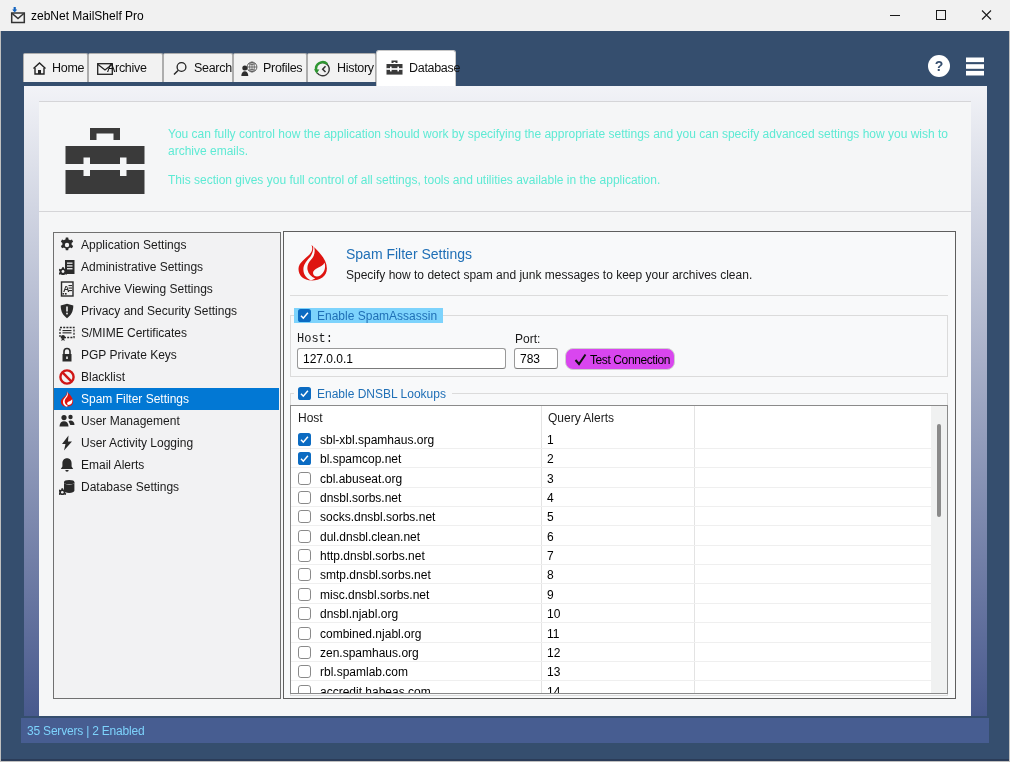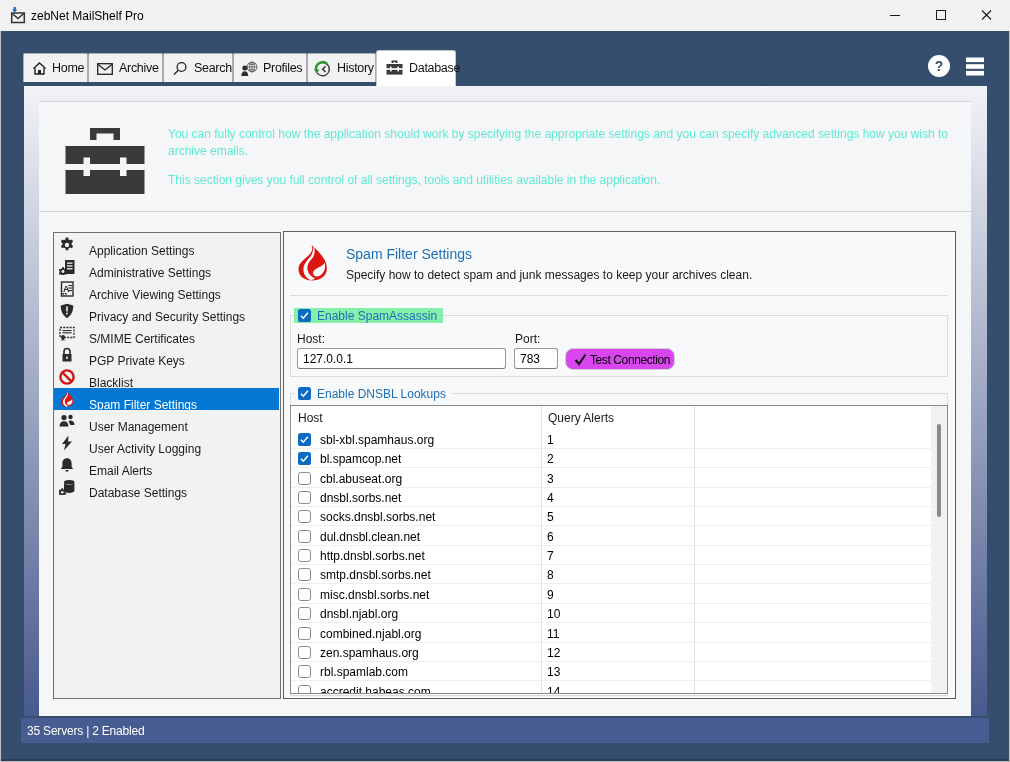--- a/index.html
+++ b/index.html
@@ -20,21 +20,21 @@
 
 #panel { left:24px; top:86px; width:963px; height:630px; background:linear-gradient(to bottom,#F2F3F7 0%,#C9CEDC 28%,#8N 0); }
 #inner { left:39px; top:101px; width:932px; height:615px; background:#F5F6F7; border-top:1px solid #D5D5D8; }
 #hdr-sep { left:39px; top:211px; width:932px; height:1px; background:#D5D5D8; }
 
 .hdrtext { font-size:12px; color:#5eead4; }
 
 
 #sidebar { left:53px; top:232px; width:228px; height:467px; background:#F2F2F3; border:1px solid #707070; }
 .sb-item { position:absolute; left:1px; width:225px; height:22px; font-size:12px; color:#1A1A1A; }
-.sb-item .txt { position:absolute; left:27px; top:10px;margin-left:8px; }
+.sb-item .txt { position:absolute; left:27px; top:4px; }
 .sb-item .ic { position:absolute; left:5px; top:3px; width:16px; height:16px; }
 .sb-sel { background:#0278D4; color:#FFF; }
 
 
 #rpanel { left:283px; top:231px; width:673px; height:468px; background:#F8F9FA; border:1px solid #5E5E5E; }
 #rp-title { left:346px; top:246px; font-size:14px; color:#1F6FB6; }
 #rp-sub { left:346px; top:268px; font-size:12px; color:#1A1A1A; }
 #rp-sep { left:290px; top:295px; width:658px; height:1px; background:#DCDCDC; }
 
 .grp { position:absolute; border:1px solid #DBDBDB; }
@@ -51,21 +51,21 @@
 .trow .host { position:absolute; left:29px; top:3px; }
 .trow .ord { position:absolute; left:256px; top:3px; }
 .cb { position:absolute; width:13px; height:13px; }
 #thead { position:absolute; left:0; top:0; width:640px; height:24px; font-size:12px; color:#1A1A1A; }
 
 
 #sc-track { position:absolute; right:0; top:0; width:16px; height:100%; background:#F0F1F1; }
 #sc-thumb { position:absolute; right:6px; top:18px; width:4px; height:93px; background:#8A8A8A; border-radius:2px; }
 
 
-#statusbar { left:21px; top:718px; width:968px; height:25px; background:#475D91; color:#ffffff; font-size:12px; letter-spacing:-0.2px; }
+#statusbar { left:21px; top:718px; width:968px; height:25px; background:#475D91; color:#7dd3fc; font-size:12px; letter-spacing:-0.2px; }
 #statusbar span { position:absolute; left:6px; top:6px; }
 </style>
 </head>
 <body>
 <div class="abs" id="titlebar"></div>
 <div class="abs" id="title-text">zebNet MailShelf Pro</div>
 <svg class="abs" style="left:10px;top:7px" width="16" height="17" viewBox="0 0 16 17">
   <rect x="1.7" y="6" width="12.6" height="9.5" fill="none" stroke="#333" stroke-width="1.5"></rect>
   <path d="M2.2 6.5l5.8 5 5.8-5" fill="none" stroke="#333" stroke-width="1.5"></path>
   <path d="M4.7 0v4" fill="none" stroke="#1565C0" stroke-width="2.2"></path>
@@ -87,21 +87,21 @@
       <path d="M3 7v6h9V7" fill="none" stroke="#222" stroke-width="1.4"></path>
       <rect x="6" y="9" width="3" height="4" fill="#222"></rect>
     </svg>
   <span class="lbl" style="left:28px">Home</span>
 </div>
 <div class="abs tab" style="left:88px;width:75px;">
   <svg class="abs" style="left:8px;top:9px" width="16" height="12" viewBox="0 0 16 12">
       <rect x="0.7" y="0.7" width="14.6" height="10.6" fill="none" stroke="#222" stroke-width="1.3"></rect>
       <path d="M1 1.5l7 5.5 7-5.5" fill="none" stroke="#222" stroke-width="1.3"></path>
     </svg>
-  <span class="lbl" style="left:30px">Archive</span>
+  <span class="lbl" style="left:18px">Archive</span>
 </div>
 <div class="abs tab" style="left:163px;width:70px;">
   <svg class="abs" style="left:9px;top:7px" width="15" height="15" viewBox="0 0 15 15">
       <circle cx="8.5" cy="6" r="4.4" fill="none" stroke="#222" stroke-width="1.3"></circle>
       <path d="M5 9.5L1 13.5" stroke="#222" stroke-width="1.4"></path>
     </svg>
   <span class="lbl" style="left:30px">Search</span>
 </div>
 <div class="abs tab" style="left:233px;width:74px;">
   <svg class="abs" style="left:7px;top:7px" width="17" height="16" viewBox="0 0 17 16">
@@ -268,28 +268,28 @@
 <svg class="abs" style="left:298px;top:244px" width="29.4" height="37" viewBox="0 0 29.4 37" id="flame-big">
     <path fill="#DE1410" d="M13.5 1 C15 4.5 14.2 7.5 11.5 10.5 C7.7 14.7 0.5 18.5 0.5 25 C0.5 31.5 5.5 36.5 13.8 36.5 C22 36.5 28.9 32.5 28.9 24.5 C28.9 17.5 24 11 17.5 4.5 C16.2 3.2 14.9 2 13.5 1 Z"></path>
     <path fill="#F8F9FA" d="M15.2 0.6 C18 6.8 16.6 11.8 13.2 15.6 C10.2 18.9 8.8 22.2 9.6 26 C10.4 29.8 13.2 32.9 17.2 34.4 L13.0 36.4 C8.2 34.4 5.4 30.3 5.4 25.6 C5.4 21.1 8 17.6 11.2 14.1 C14.4 10.6 15.8 5.9 15.2 0.6 Z"></path>
     <path fill="#F8F9FA" d="M26.6 18.8 C28 24 26.4 28.8 22.3 31.4 C19.2 33.2 16.4 32.4 15.4 30.5 C14.4 28.6 15.4 26.5 17.8 25.1 C21.4 23 25 21.8 26.6 18.8 Z"></path>
   </svg>
 <div class="abs" id="rp-title">Spam Filter Settings</div>
 <div class="abs" id="rp-sub">Specify how to detect spam and junk messages to keep your archives clean.</div>
 <div class="abs" id="rp-sep"></div>
 
 <div class="abs grp" style="left:290px;top:315px;width:658px;height:62px;"></div>
-<div class="abs grp-label" id="g1-label" style="left:294px;top:308px;height:15px;background:#86efac;">
+<div class="abs grp-label" id="g1-label" style="left:294px;top:308px;height:15px;background:#7dd3fc;">
     <svg width="13" height="13" viewBox="0 0 13 13" style="flex:none">
       <rect width="13" height="13" rx="2.6" fill="#0B6BC2"></rect>
       <path d="M3 6.8l2.3 2.4 4.6-5.4" fill="none" stroke="#FFF" stroke-width="1.5"></path>
     </svg>
     <span>Enable SpamAssassin</span>
   </div>
-<div class="abs field-label" style="left:297px;top:332px;">Host:</div>
+<div class="abs field-label" style="left:297px;top:332px;font-family:Liberation Mono, monospace;">Host:</div>
 <div class="abs field-label" style="left:515px;top:332px;">Port:</div>
 <div class="abs input" style="left:297px;top:348px;width:209px;height:21px;">127.0.0.1</div>
 <div class="abs input" style="left:514px;top:348px;width:44px;height:21px;">783</div>
 <div class="abs" id="btn-test" style="left:565px;top:348px;width:110px;height:22px;">
   <svg style="position:absolute;left:8px;top:4px" width="13" height="13">
       <path d="M1.5 7l3.5 4L11.5 1.5" fill="none" stroke="#111" stroke-width="2"></path>
     </svg>
   <span style="position:absolute;left:24px;top:4px;">Test Connection</span>
 </div>
 

